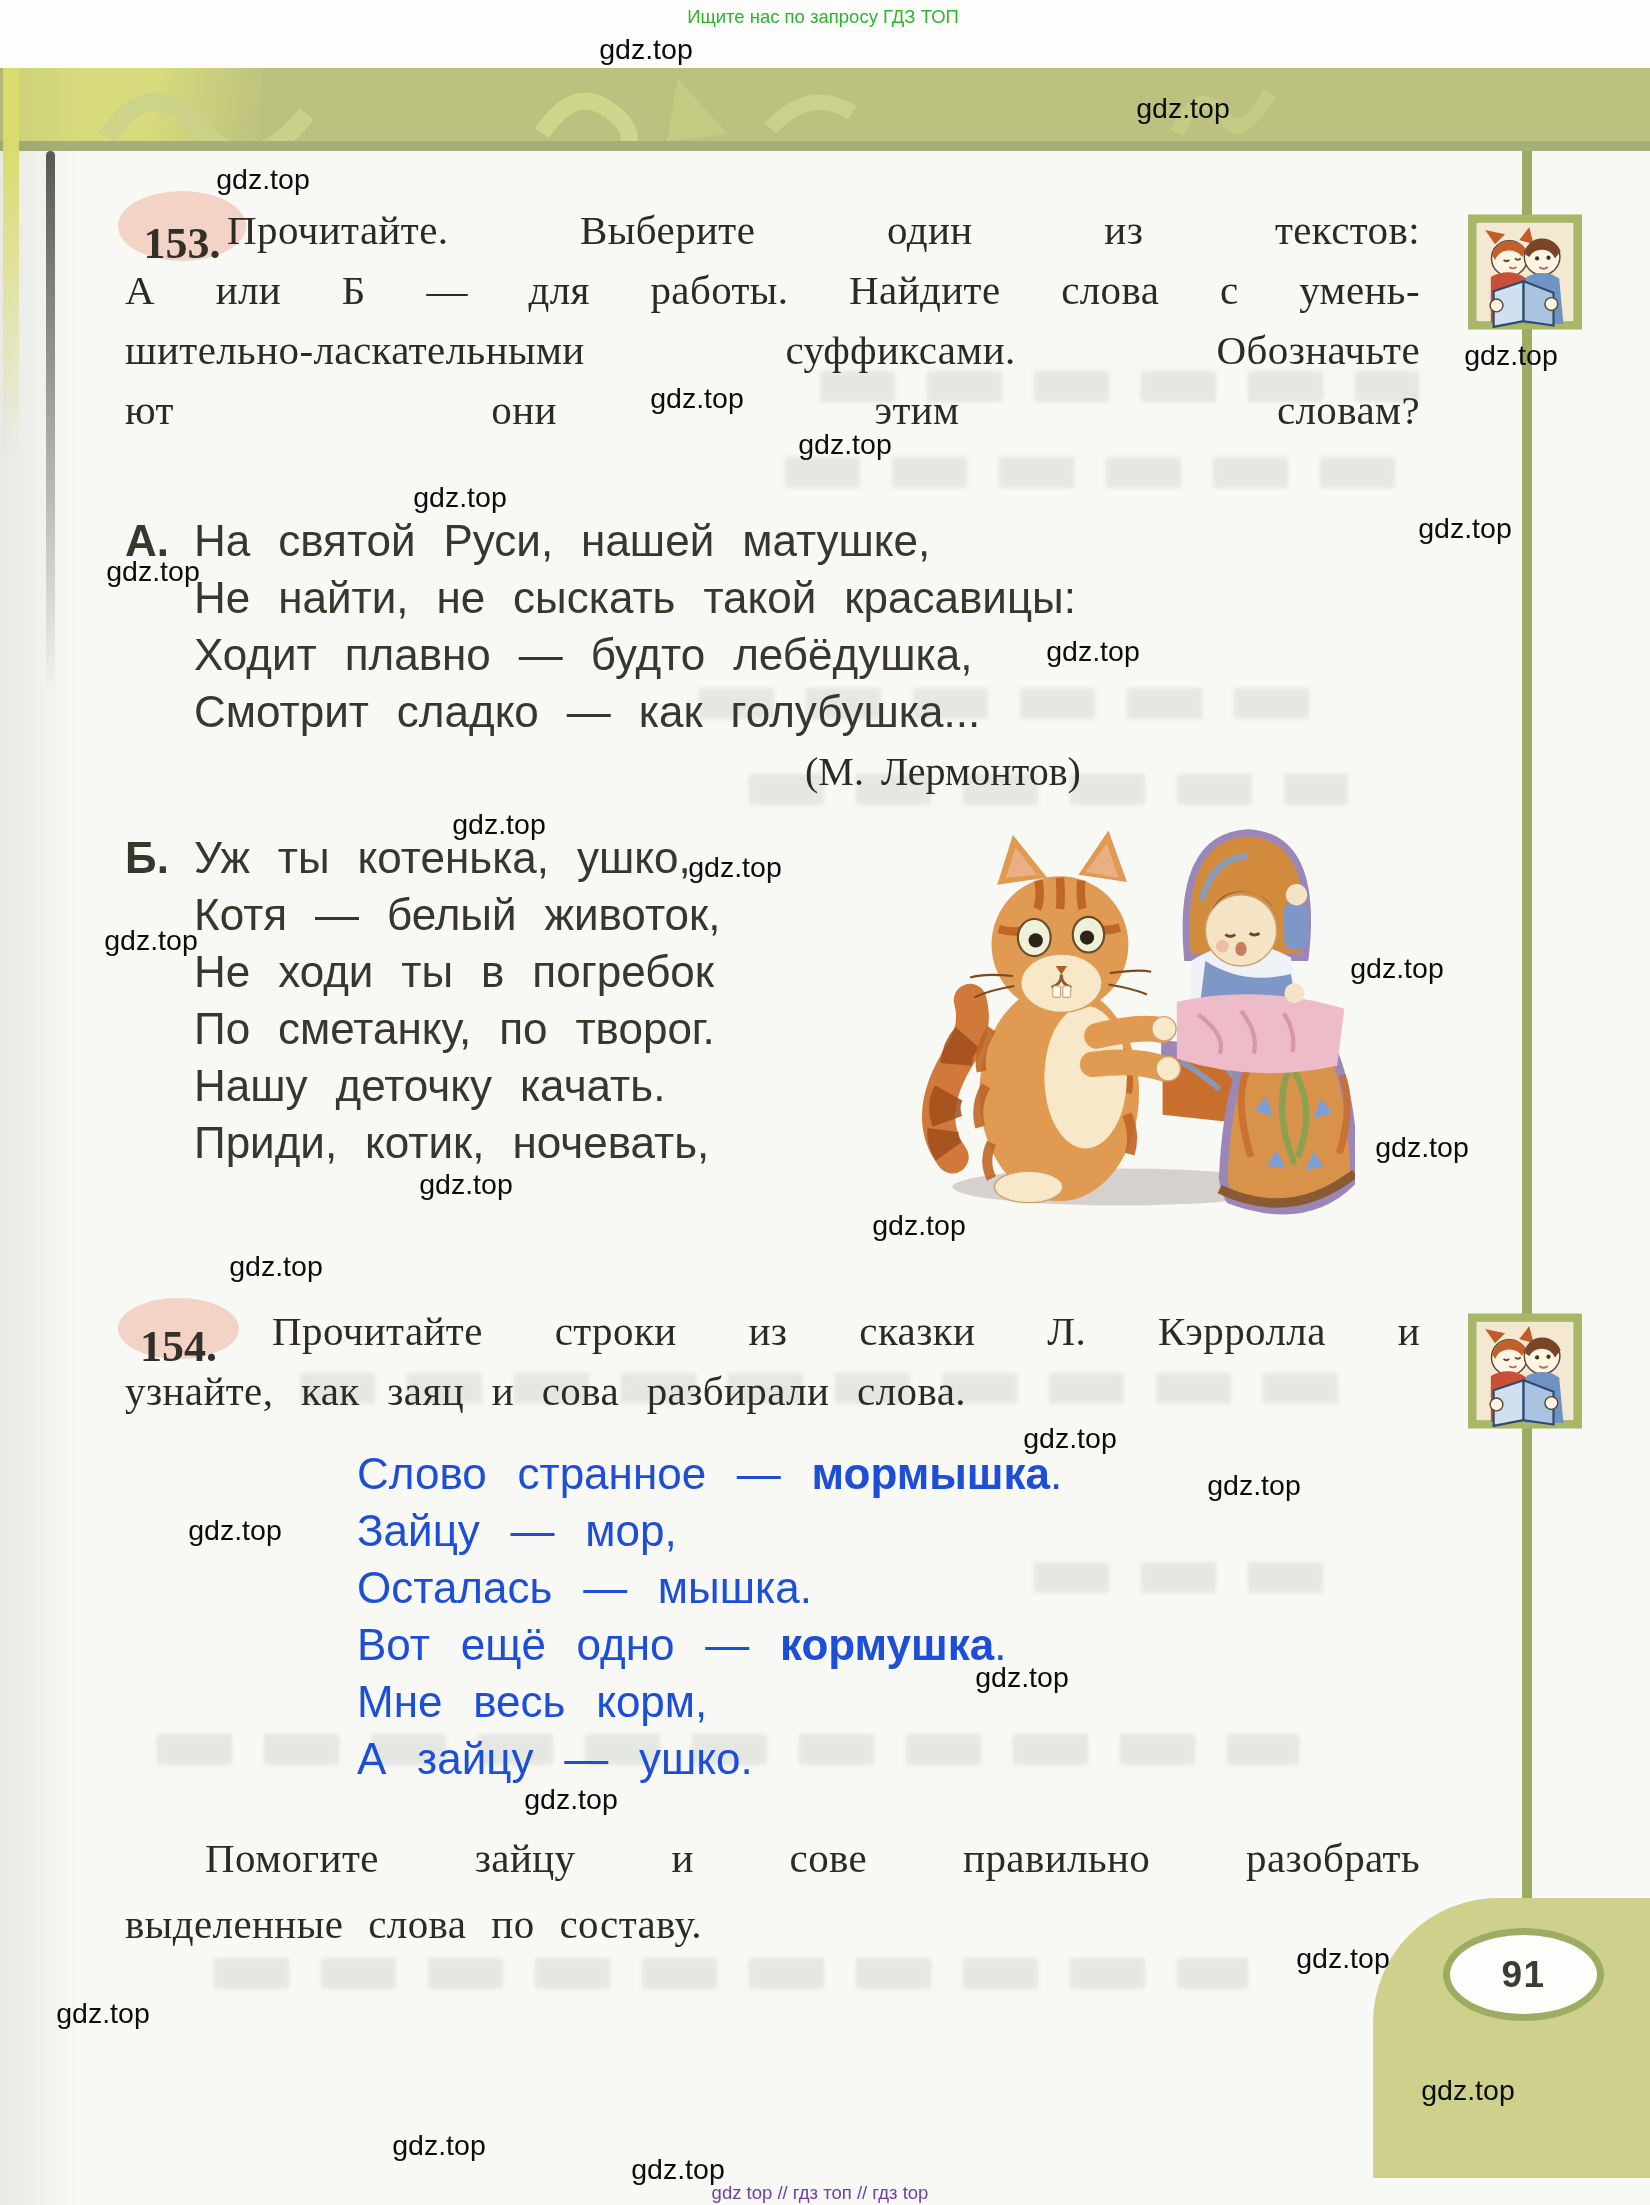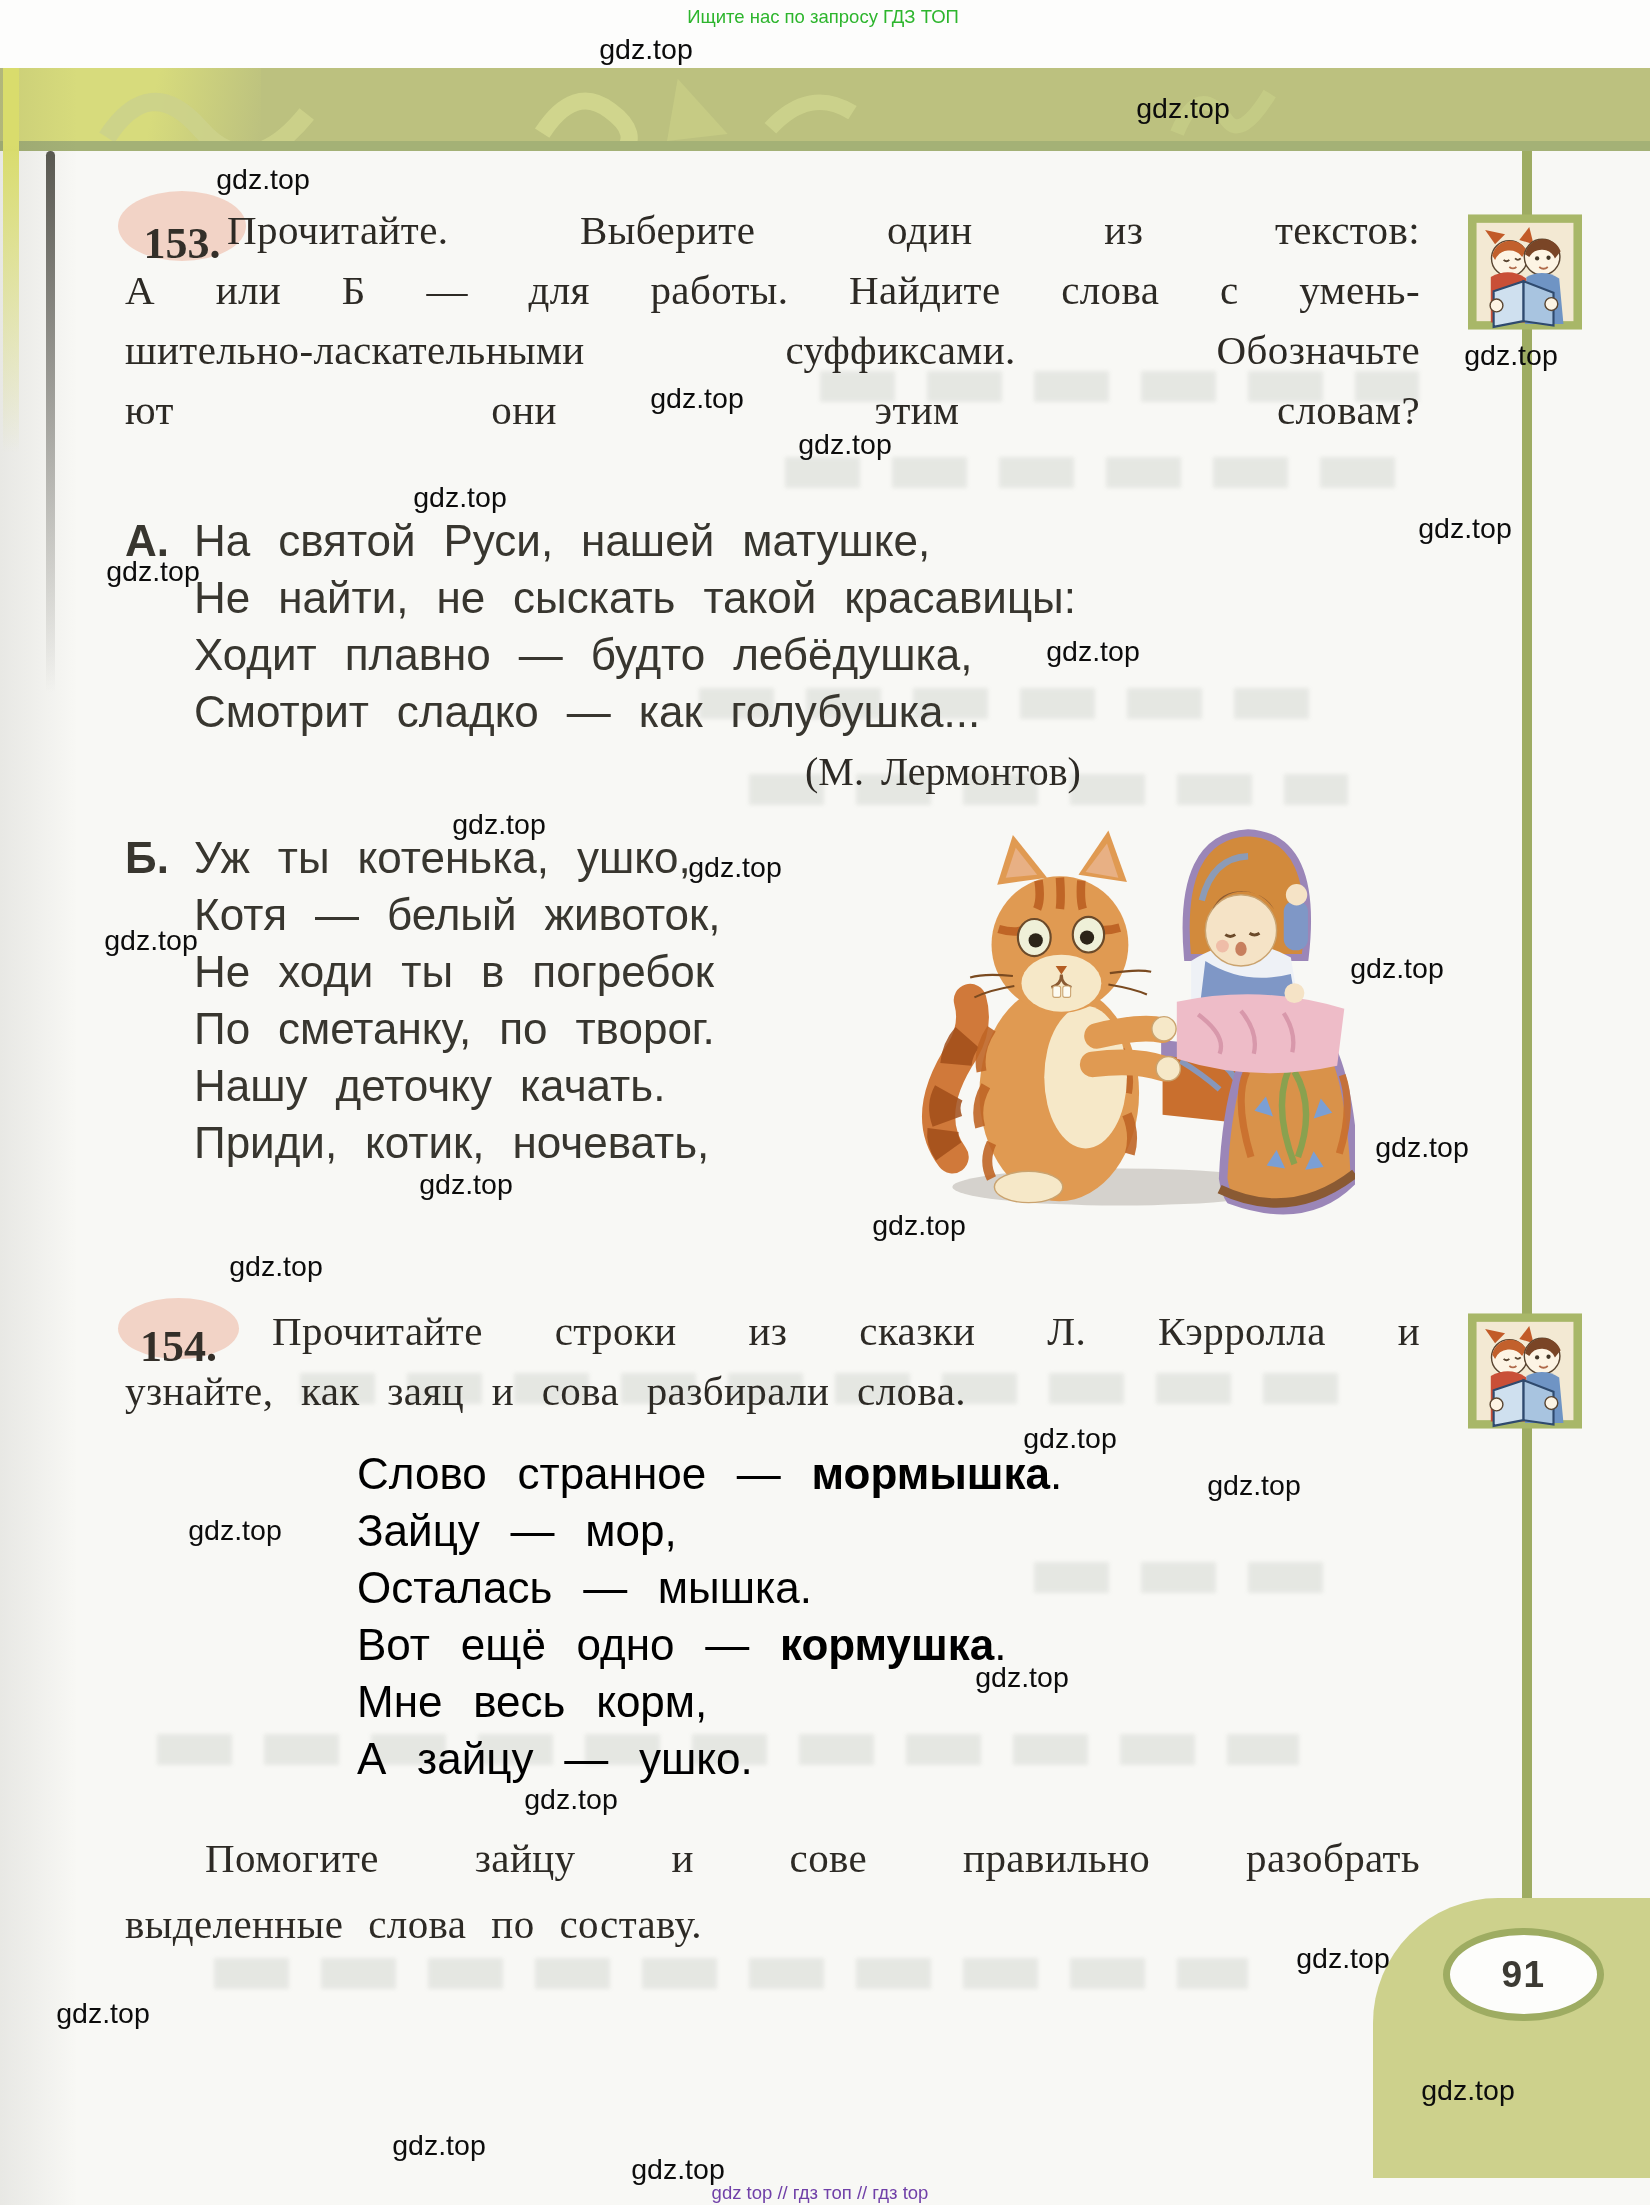--- a/index.html
+++ b/index.html
@@ -58,21 +58,21 @@
   .poem-a{top:512px;}
   .poem-b{top:829px;}
   .plabel{position:absolute;left:125px;font-family:"Liberation Sans","DejaVu Sans",sans-serif;
           font-size:44px;font-weight:bold;color:#38362f;height:57px;line-height:57px;}
   .la{top:512px;} .lb{top:829px;}
   .attr-a{position:absolute;left:805px;top:743px;height:57px;line-height:57px;
           font-size:40px;color:#2d2a25;word-spacing:7.1px;}
   .attr-b{position:absolute;left:194px;top:1189px;height:57px;line-height:57px;
           font-family:"Liberation Sans","DejaVu Sans",sans-serif;font-size:41px;color:#38362f;word-spacing:5.7px;}
   .dialogue{position:absolute;left:357px;top:1445px;font-family:"Liberation Sans","DejaVu Sans",sans-serif;
-            font-size:44px;color:#000000;word-spacing:18.5px;}
+            font-size:44px;color:#1d4ed8;word-spacing:18.5px;}
   .dialogue .dline{height:57px;line-height:57px;white-space:nowrap;}
   .dialogue b{font-weight:bold;}
   
   .wm{position:absolute;transform:translate(-50%,-50%);font-family:"Liberation Sans","DejaVu Sans",sans-serif;
       font-size:28.5px;color:#0c0c0c;white-space:nowrap;}
   .ghost{position:absolute;height:31px;opacity:.55;filter:blur(2.1px);
          background:repeating-linear-gradient(90deg,rgba(128,140,128,.28) 0 75px,rgba(128,140,128,0) 75px 107px);}
   .illu{position:absolute;left:906px;top:813px;width:449px;height:403px;}
 </style>
 </head>

